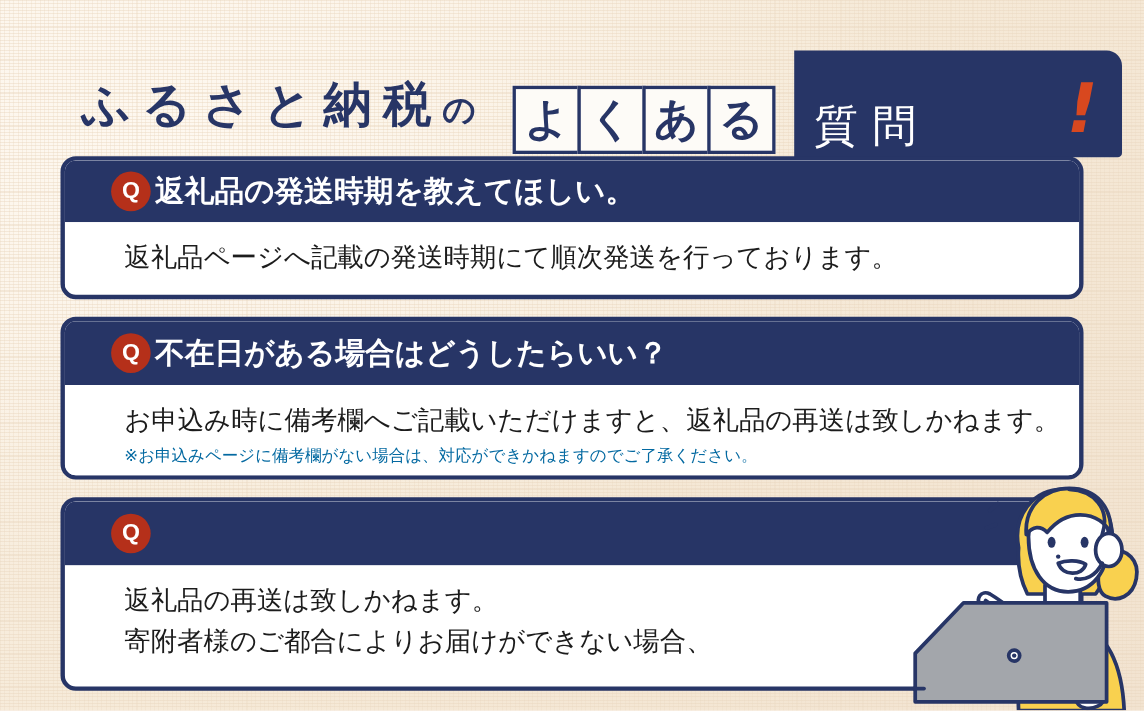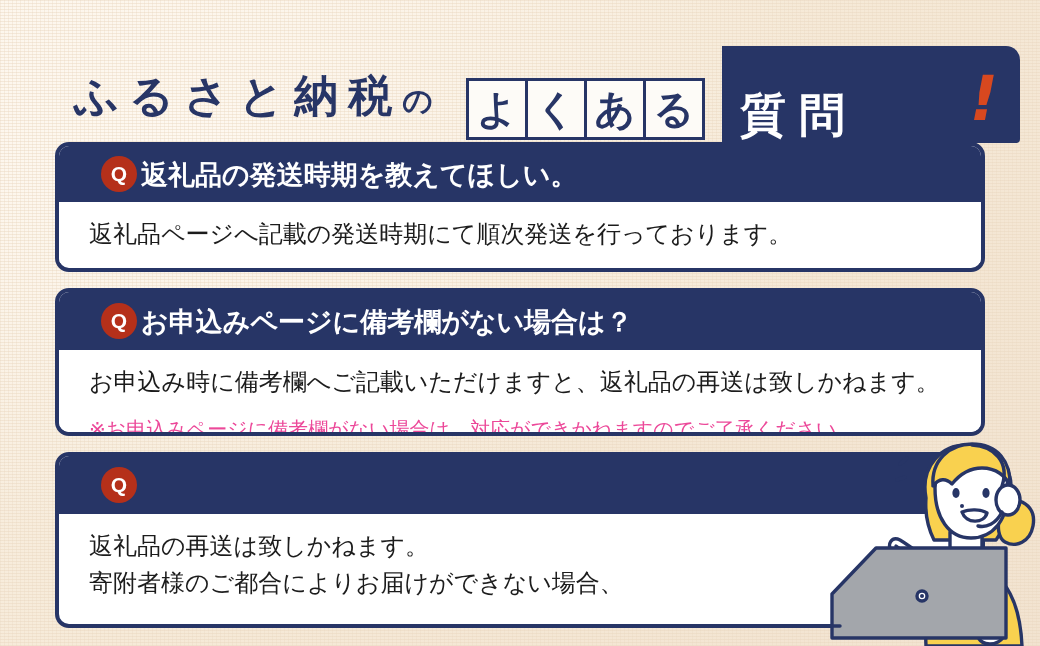--- a/index.html
+++ b/index.html
@@ -71,22 +71,22 @@
     position:absolute;
     left:722px; top:28px;
     width:298px; height:97px;
     background:#273566;
     border-radius:0 14px 4px 0;
     display:flex;
     align-items:center;
     padding-left:18px;
   }
   .banner-text {
-    font-size:46px;
-    font-weight:bold;
+    font-size:40px;
+    font-weight:normal;
     color:#ffffff;
     letter-spacing:13px;
     line-height:1;
     margin-top:40px;
   }
   .banner-bang {
     position:absolute;
     right:22px; top:22px;
     font-size:62px;
     font-weight:bold;
@@ -135,33 +135,33 @@
     margin-left:4px;
     font-size:27px;
     font-weight:bold;
     color:#ffffff;
     line-height:1;
     white-space:nowrap;
   }
 
   .card-a {
     background:#ffffff;
-    padding:14px 20px 10px 30px;
+    padding:14px 20px 10px 54px;
   }
   .a-line {
     font-size:24px;
     color:#1c1c1c;
     line-height:1.55;
     white-space:nowrap;
   }
   .a-note {
-    font-size:20px;
-    color:#ec4899;
+    font-size:15px;
+    color:#0369a1;
     line-height:1.5;
-    margin-top:13px;
+    margin-top:2px;
     white-space:nowrap;
   }
 
   
   #operator {
     position:absolute;
     right:0; bottom:0;
     width:210px; height:210px;
     pointer-events:none;
   }
@@ -197,21 +197,21 @@
       <div class="q-text">返礼品の発送時期を教えてほしい。</div>
     </div>
     <div class="card-a">
       <div class="a-line">返礼品ページへ記載の発送時期にて順次発送を行っております。</div>
     </div>
   </div>
 
   <div class="card" id="card-1">
     <div class="card-q">
       <div class="q-badge">Q</div>
-      <div class="q-text">お申込みページに備考欄がない場合は？</div>
+      <div class="q-text">不在日がある場合はどうしたらいい？</div>
     </div>
     <div class="card-a">
       <div class="a-line">お申込み時に備考欄へご記載いただけますと、返礼品の再送は致しかねます。</div>
       <div class="a-note">※お申込みページに備考欄がない場合は、対応ができかねますのでご了承ください。</div>
     </div>
   </div>
 
   <div class="card" id="card-2">
     <div class="card-q">
       <div class="q-badge">Q</div>

